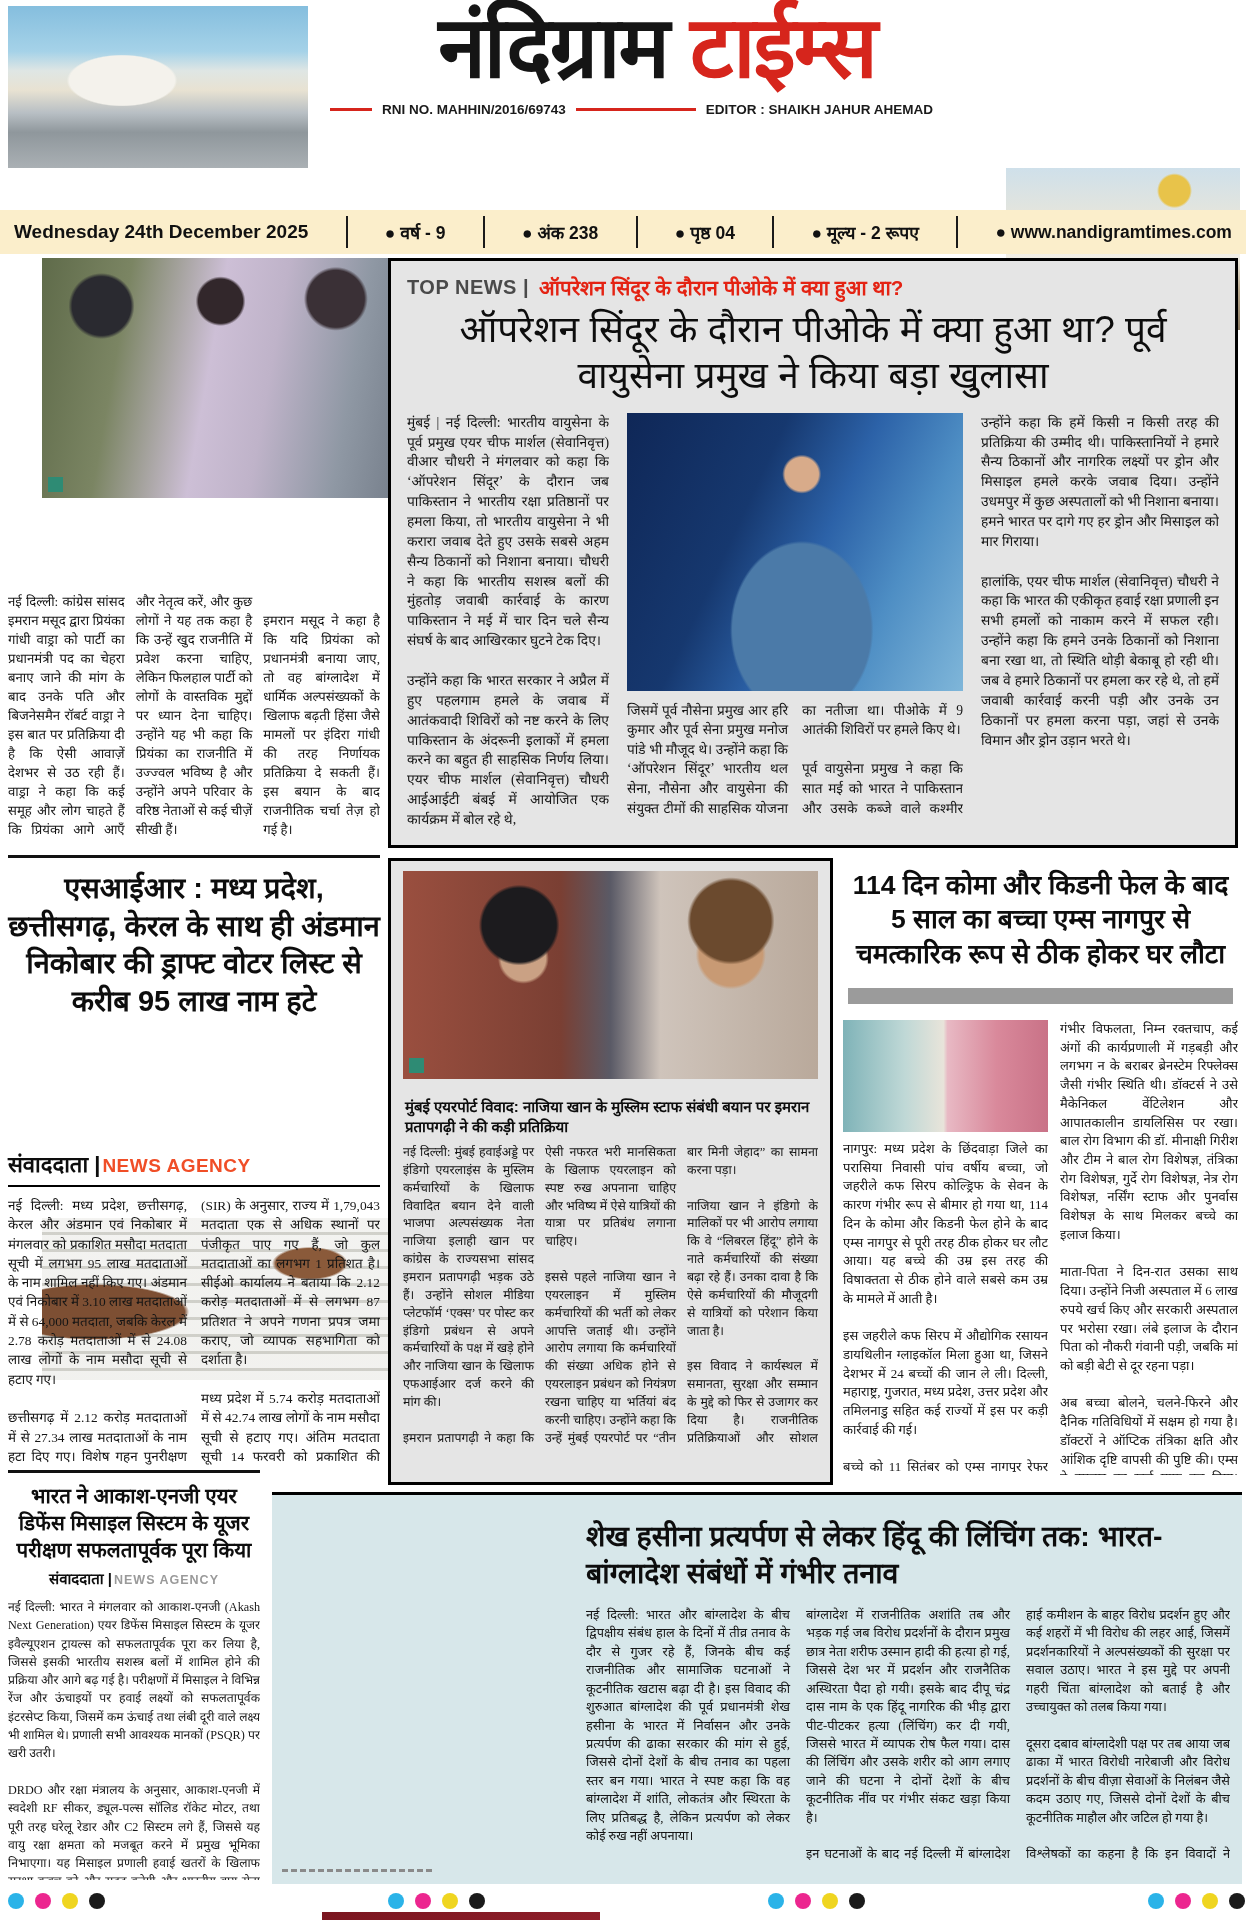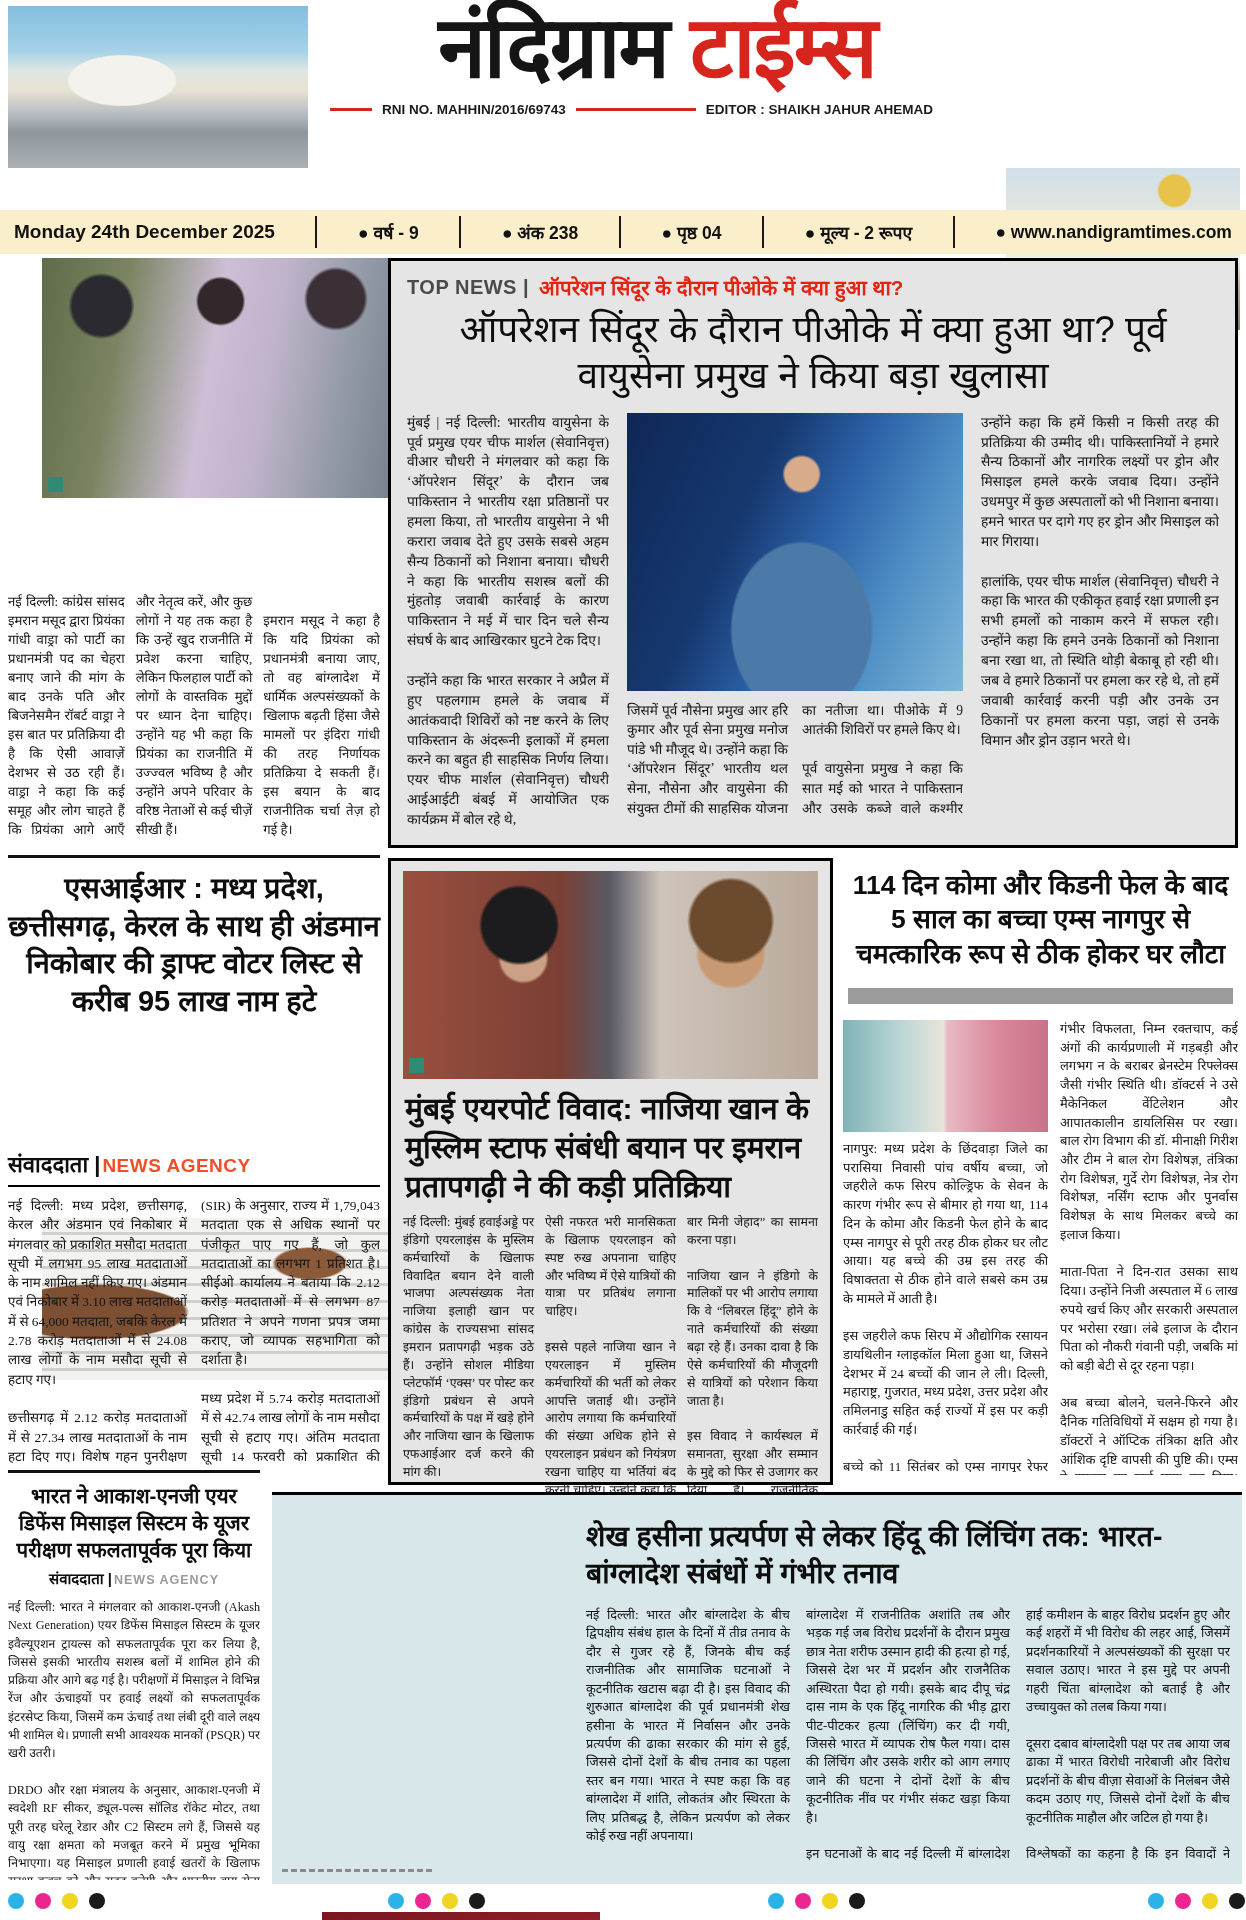--- a/index.html
+++ b/index.html
@@ -83,21 +83,21 @@
         <span class="redline" style="width:42px;"></span>
         <span>RNI NO. MAHHIN/2016/69743</span>
         <span class="redline" style="width:120px;"></span>
         <span>EDITOR : SHAIKH JAHUR AHEMAD</span>
       </div>
     </div>
     <div class="abs photo gurudwara-photo" style="left:1006px;top:6px;width:234px;height:162px;"></div>
   </div>
 
   <div class="abs datebar">
-    <span style="font-size:19px;">Monday 24th December 2025</span>
+    <span style="font-size:19px;">Wednesday 24th December 2025</span>
     <span class="vsep"></span>
     <span>● वर्ष - 9</span>
     <span class="vsep"></span>
     <span>● अंक 238</span>
     <span class="vsep"></span>
     <span>● पृष्ठ 04</span>
     <span class="vsep"></span>
     <span>● मूल्य - 2 रूपए</span>
     <span class="vsep"></span>
     <span>● www.nandigramtimes.com</span>
@@ -146,21 +146,21 @@
 छत्तीसगढ़ में 2.12 करोड़ मतदाताओं में से 27.34 लाख मतदाताओं के नाम हटा दिए गए। विशेष गहन पुनरीक्षण (SIR) के अनुसार, राज्य में 1,79,043 मतदाता एक से अधिक स्थानों पर पंजीकृत पाए गए हैं, जो कुल मतदाताओं का लगभग 1 प्रतिशत है। सीईओ कार्यालय ने बताया कि 2.12 करोड़ मतदाताओं में से लगभग 87 प्रतिशत ने अपने गणना प्रपत्र जमा कराए, जो व्यापक सहभागिता को दर्शाता है।
 
 मध्य प्रदेश में 5.74 करोड़ मतदाताओं में से 42.74 लाख लोगों के नाम मसौदा सूची से हटाए गए। अंतिम मतदाता सूची 14 फरवरी को प्रकाशित की जाएगी। जिन लोगों के नाम मसौदा सूची से हटाए गए हैं, वे अब भी अपना नाम दर्ज कराने के लिए आवेदन कर सकते हैं, और मतदाता पंजीकरण अधिकारी अंतिम निर्णय लेंगे।
 
 यह कदम मतदाता सूची की सटीकता और पारदर्शिता सुनिश्चित करने के उद्देश्य से उठाया गया है, ताकि आगामी चुनावों में विश्वसनीय मतदान प्रक्रिया सुनिश्चित की जा सके।</div>
 
   <div class="abs newsbox" style="left:388px;top:858px;width:445px;height:627px;padding:10px 12px;">
     <div class="photo imran-nazia-photo" style="width:100%;height:208px;">
       <span class="vid-sq"></span>
     </div>
-    <div class="hl" style="font-size:30px;line-height:1.3;margin:10px 2px 8px 2px;">मुंबई एयरपोर्ट विवाद: नाजिया खान के मुस्लिम स्टाफ संबंधी बयान पर इमरान प्रतापगढ़ी ने की कड़ी प्रतिक्रिया</div>
+    <div class="hl" style="font-size:15px;line-height:1.3;margin:18px 2px 8px 2px;">मुंबई एयरपोर्ट विवाद: नाजिया खान के मुस्लिम स्टाफ संबंधी बयान पर इमरान प्रतापगढ़ी ने की कड़ी प्रतिक्रिया</div>
     <div class="body-text" style="height:318px;columns:3;column-gap:11px;font-size:12.4px;">नई दिल्ली: मुंबई हवाईअड्डे पर इंडिगो एयरलाइंस के मुस्लिम कर्मचारियों के खिलाफ विवादित बयान देने वाली भाजपा अल्पसंख्यक नेता नाजिया इलाही खान पर कांग्रेस के राज्यसभा सांसद इमरान प्रतापगढ़ी भड़क उठे हैं। उन्होंने सोशल मीडिया प्लेटफॉर्म ‘एक्स’ पर पोस्ट कर इंडिगो प्रबंधन से अपने कर्मचारियों के पक्ष में खड़े होने और नाजिया खान के खिलाफ एफआईआर दर्ज करने की मांग की।
 
 इमरान प्रतापगढ़ी ने कहा कि ऐसी नफरत भरी मानसिकता के खिलाफ एयरलाइन को स्पष्ट रुख अपनाना चाहिए और भविष्य में ऐसे यात्रियों की यात्रा पर प्रतिबंध लगाना चाहिए।
 
 इससे पहले नाजिया खान ने एयरलाइन में मुस्लिम कर्मचारियों की भर्ती को लेकर आपत्ति जताई थी। उन्होंने आरोप लगाया कि कर्मचारियों की संख्या अधिक होने से एयरलाइन प्रबंधन को नियंत्रण रखना चाहिए या भर्तियां बंद करनी चाहिए। उन्होंने कहा कि उन्हें मुंबई एयरपोर्ट पर “तीन बार मिनी जेहाद” का सामना करना पड़ा।
 
 नाजिया खान ने इंडिगो के मालिकों पर भी आरोप लगाया कि वे “लिबरल हिंदू” होने के नाते कर्मचारियों की संख्या बढ़ा रहे हैं। उनका दावा है कि ऐसे कर्मचारियों की मौजूदगी से यात्रियों को परेशान किया जाता है।
 
 इस विवाद ने कार्यस्थल में समानता, सुरक्षा और सम्मान के मुद्दे को फिर से उजागर कर दिया है। राजनीतिक प्रतिक्रियाओं और सोशल मीडिया पर आलोचना के बीच इंडिगो प्रबंधन पर ध्यान देने की आवश्यकता बढ़ गई है।</div>
   </div>

